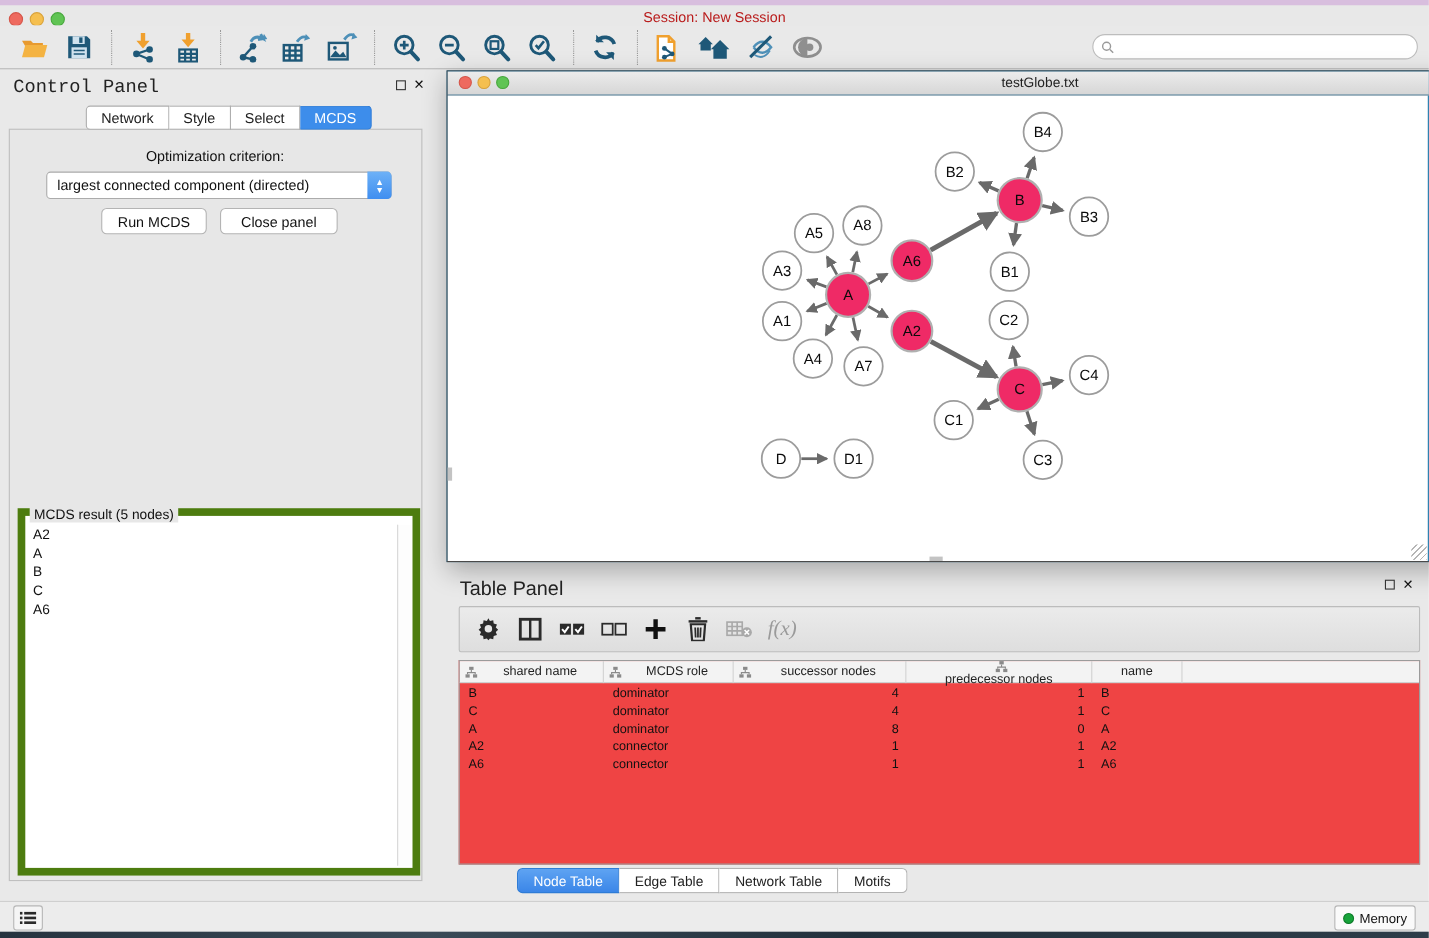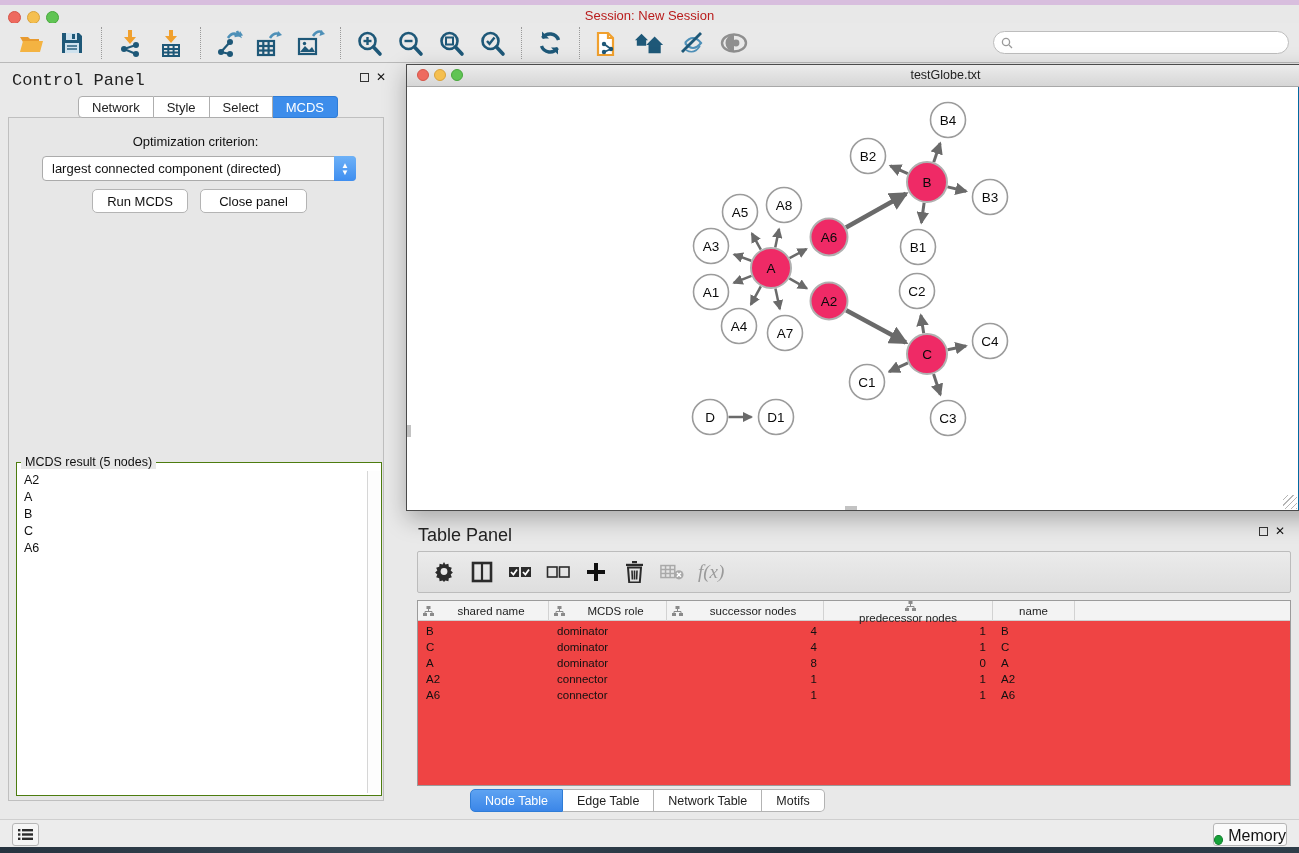--- a/index.html
+++ b/index.html
@@ -31,21 +31,21 @@
   .cp-tabs { position:absolute; left:78px; top:96px; height:22px; display:flex; }
   .cp-tab { height:22px; padding:0 13px; background:#fff; border:1px solid #aeaeae; border-left:none; font-size:13px; display:flex; align-items:center; color:#222; }
   .cp-tab:first-child { border-left:1px solid #aeaeae; border-radius:4px 0 0 4px; }
   .cp-tab:last-child { border-radius:0 4px 4px 0; }
   .cp-tab.sel { background:#3d8deb; border-color:#2f7cd6; color:#fff; }
   .opt-label { position:absolute; left:0; top:134px; width:391px; text-align:center; font-size:13px; color:#111; }
   .dropdown { position:absolute; left:42px; top:156px; width:314px; height:25px; background:#fff; border:1px solid #ababab; border-radius:4px; display:flex; align-items:center; }
   .dropdown .dd-text { flex:1; padding-left:9px; font-size:13px; color:#111; white-space:nowrap; }
   .dd-cap { width:22px; height:25px; margin:-1px -1px -1px 0; border-radius:0 4px 4px 0; background:linear-gradient(#6db1f7,#3f8ef0); display:flex; flex-direction:column; align-items:center; justify-content:center; color:#fff; font-size:8px; line-height:7px; }
   .btn { position:absolute; height:24px; background:#fff; border:1px solid #b4b4b4; border-radius:5px; font-size:13px; color:#111; display:flex; align-items:center; justify-content:center; }
-  .fieldset { position:absolute; left:16px; top:462px; width:366px; height:334px; border:1px solid #4d7c0f; background:#fff; }
+  .fieldset { position:absolute; left:16px; top:462px; width:366px; height:334px; border:7px solid #4d7c0f; background:#fff; }
   .fieldset .legend { position:absolute; top:-8px; left:4px; background:#e7e7e7; padding:0 4px; font-size:12.5px; color:#111; }
   .mcds-list { position:absolute; left:1px; top:8px; width:348px; bottom:2px; overflow:hidden; }
   .mcds-item { font-size:12.5px; color:#111; padding:1.5px 0 1.5px 6px; }
   .mcds-scroll { position:absolute; right:1px; top:8px; width:13px; bottom:2px; background:#fdfdfd; border-left:1px solid #d6d6d6; }
 
   
   .net-win { position:absolute; left:406px; top:64px; width:1079px; height:447px; background:#0369a1; border:1px solid #4a4a4a; box-shadow:0 8px 22px rgba(0,0,0,.28); }
   .net-title { position:absolute; left:0; top:0; width:100%; height:22px; background:linear-gradient(#ececec,#d6d6d6); border-bottom:1px solid #a8a8a8; }
   .net-title .traffic { top:4px; width:12px; height:12px; }
   .net-title .t-red{left:10px;} .net-title .t-yel{left:27px;} .net-title .t-grn{left:44px;}
@@ -71,21 +71,21 @@
 
   .bot-tabs { position:absolute; top:789px; left:470px; height:23px; display:flex; }
   .bot-tab { height:23px; padding:0 14px; background:#fff; border:1px solid #b3b3b3; border-left:none; font-size:12.5px; color:#222; display:flex; align-items:center; }
   .bot-tab:first-child { border-left:1px solid #b3b3b3; border-radius:5px 0 0 5px; }
   .bot-tab:last-child { border-radius:0 5px 5px 0; }
   .bot-tab.sel { background:linear-gradient(#5ea3f2,#3b86e8); border-color:#2f7cd6; color:#fff; }
 
   
   .statusbar { position:absolute; left:0; top:819px; width:1299px; height:28px; background:#ececec; border-top:1px solid #cfcfcf; }
   .list-btn { position:absolute; left:12px; top:3px; width:27px; height:23px; background:#f5f5f5; border:1px solid #b6b6b6; border-radius:3px; display:flex; align-items:center; justify-content:center; }
-  .mem-btn { position:absolute; right:12px; top:3px; width:74px; height:23px; background:#fafafa; border:1px solid #b6b6b6; border-radius:3px; display:flex; align-items:flex-end; justify-content:center; gap:5px; font-size:16px; color:#111; }
+  .mem-btn { position:absolute; right:12px; top:3px; width:74px; height:23px; background:#fafafa; border:1px solid #b6b6b6; border-radius:3px; display:flex; align-items:center; justify-content:center; gap:5px; font-size:12px; color:#111; }
   .mem-dot { width:10px; height:10px; border-radius:50%; background:#17a33a; border:1px solid #0e7d2a; }
   .desktop-strip { position:absolute; left:0; top:847px; width:1299px; height:6px; background:linear-gradient(90deg,#26333f,#3a4a57 30%,#22303c 60%,#2e3d49); }
 
   svg { display:block; }
 </style>
 </head>
 <body>
 
 <div id="app">
 

